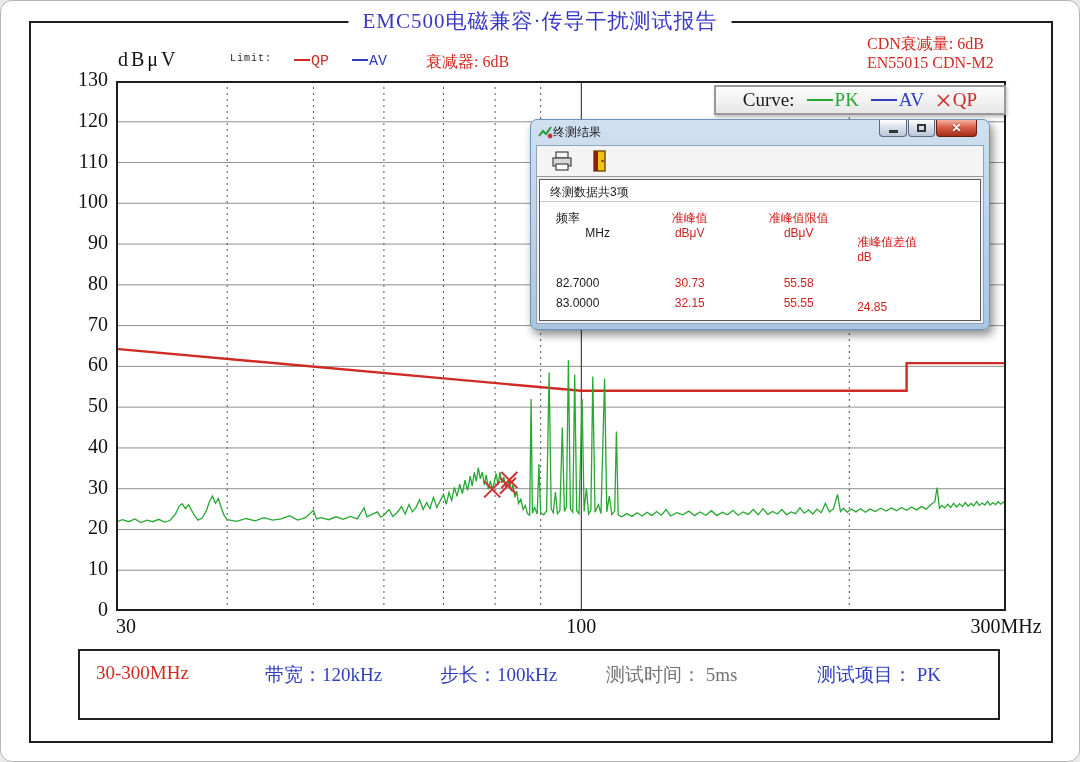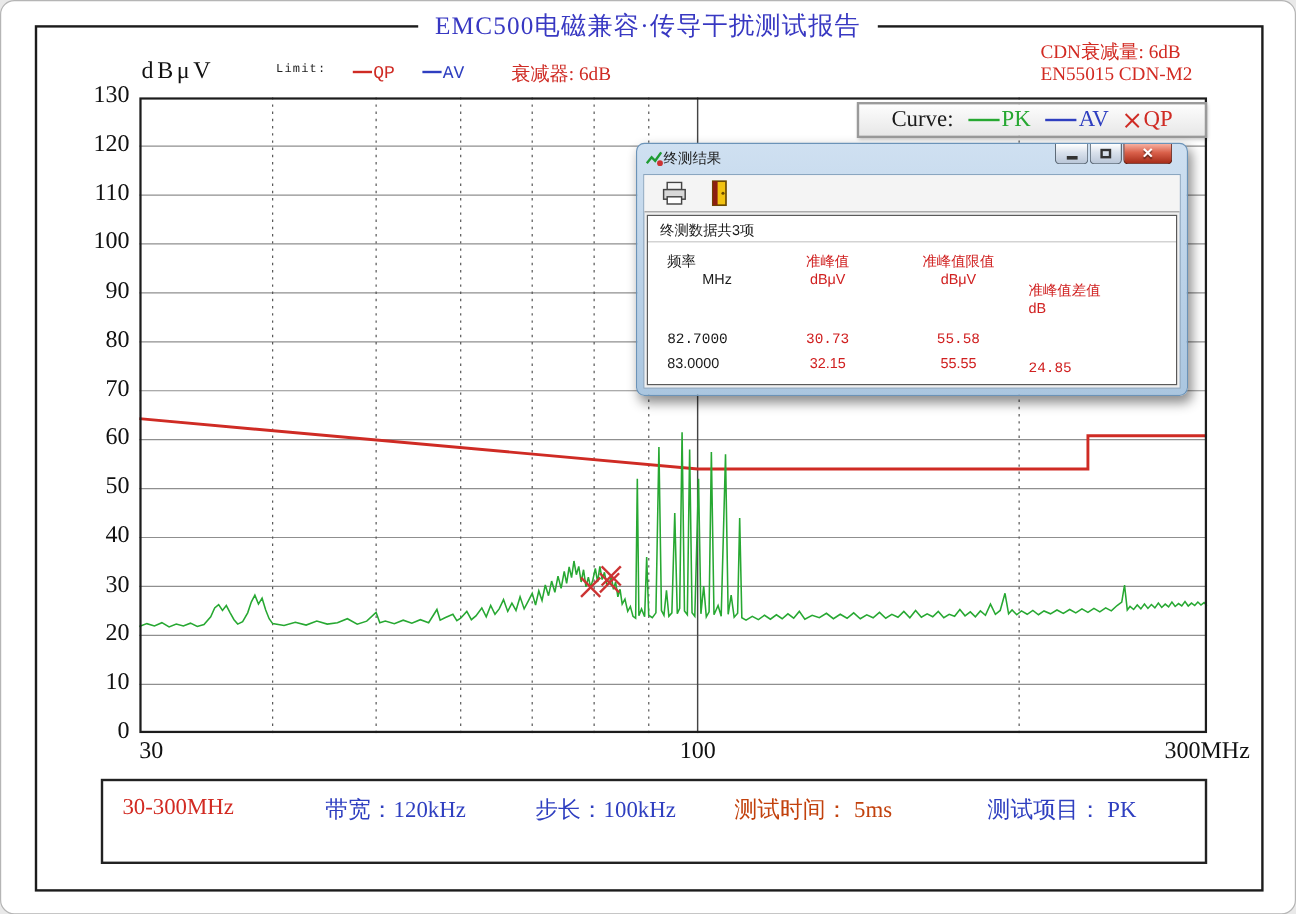--- a/index.html
+++ b/index.html
@@ -68,29 +68,29 @@
     font-size:12px; }
   #dlg-summary { position:absolute; left:10px; top:4px; color:#1a1a1a; }
   #dlg-rule { position:absolute; left:0; right:0; top:21px; border-top:1px solid #c9c9c9; }
   .tbl-row { position:absolute; left:8px; right:4px; display:flex; }
   .c1 { width:92px; padding-left:8px; text-align:left; color:#1a1a1a; }
   .c2 { width:102px; text-align:center; }
   .c3 { width:118px; text-align:center; }
   .c4 { width:120px; text-align:left;margin-top:24px; }
   .red { color:#d02020; }
   #hdr1 { top:30px; } #hdr2 { top:46px; }
-  #row0 { top:76px; } #row1 { top:96px;font-family:Liberation Mono, monospace; } #row2 { top:116px; }
-
-  
-  #footer-box { position:absolute; left:83px; top:648px; width:922px; height:71px; border:2px solid #222; z-index:2; }
+  #row0 { top:76px; } #row1 { top:96px; } #row2 { top:116px; }
+
+  
+  #footer-box { position:absolute; left:77px; top:648px; width:922px; height:71px; border:2px solid #222; z-index:2; }
   .foot { position:absolute; top:11px; font-size:19px; white-space:nowrap; }
   #foot-range { left:16px; color:#d22a22; }
   #foot-bw { left:185px; color:#2f3fc0; }
   #foot-step { left:360px; color:#2f3fc0; }
-  #foot-time { left:526px; color:#c2410c; }
+  #foot-time { left:526px; color:#737373; }
   #foot-item { left:737px; color:#2f3fc0; }
 </style>
 </head>
 <body>
 
 <div id="page">
   <div id="outer-frame"></div>
   <div id="report-title">EMC500电磁兼容·传导干扰测试报告</div>
 
   <div class="hdr" id="y-unit">dBμV</div>

